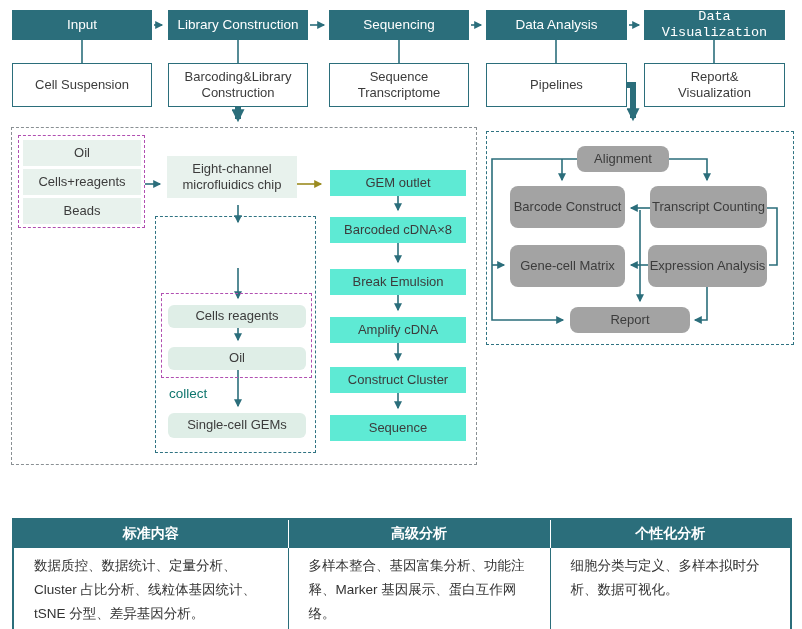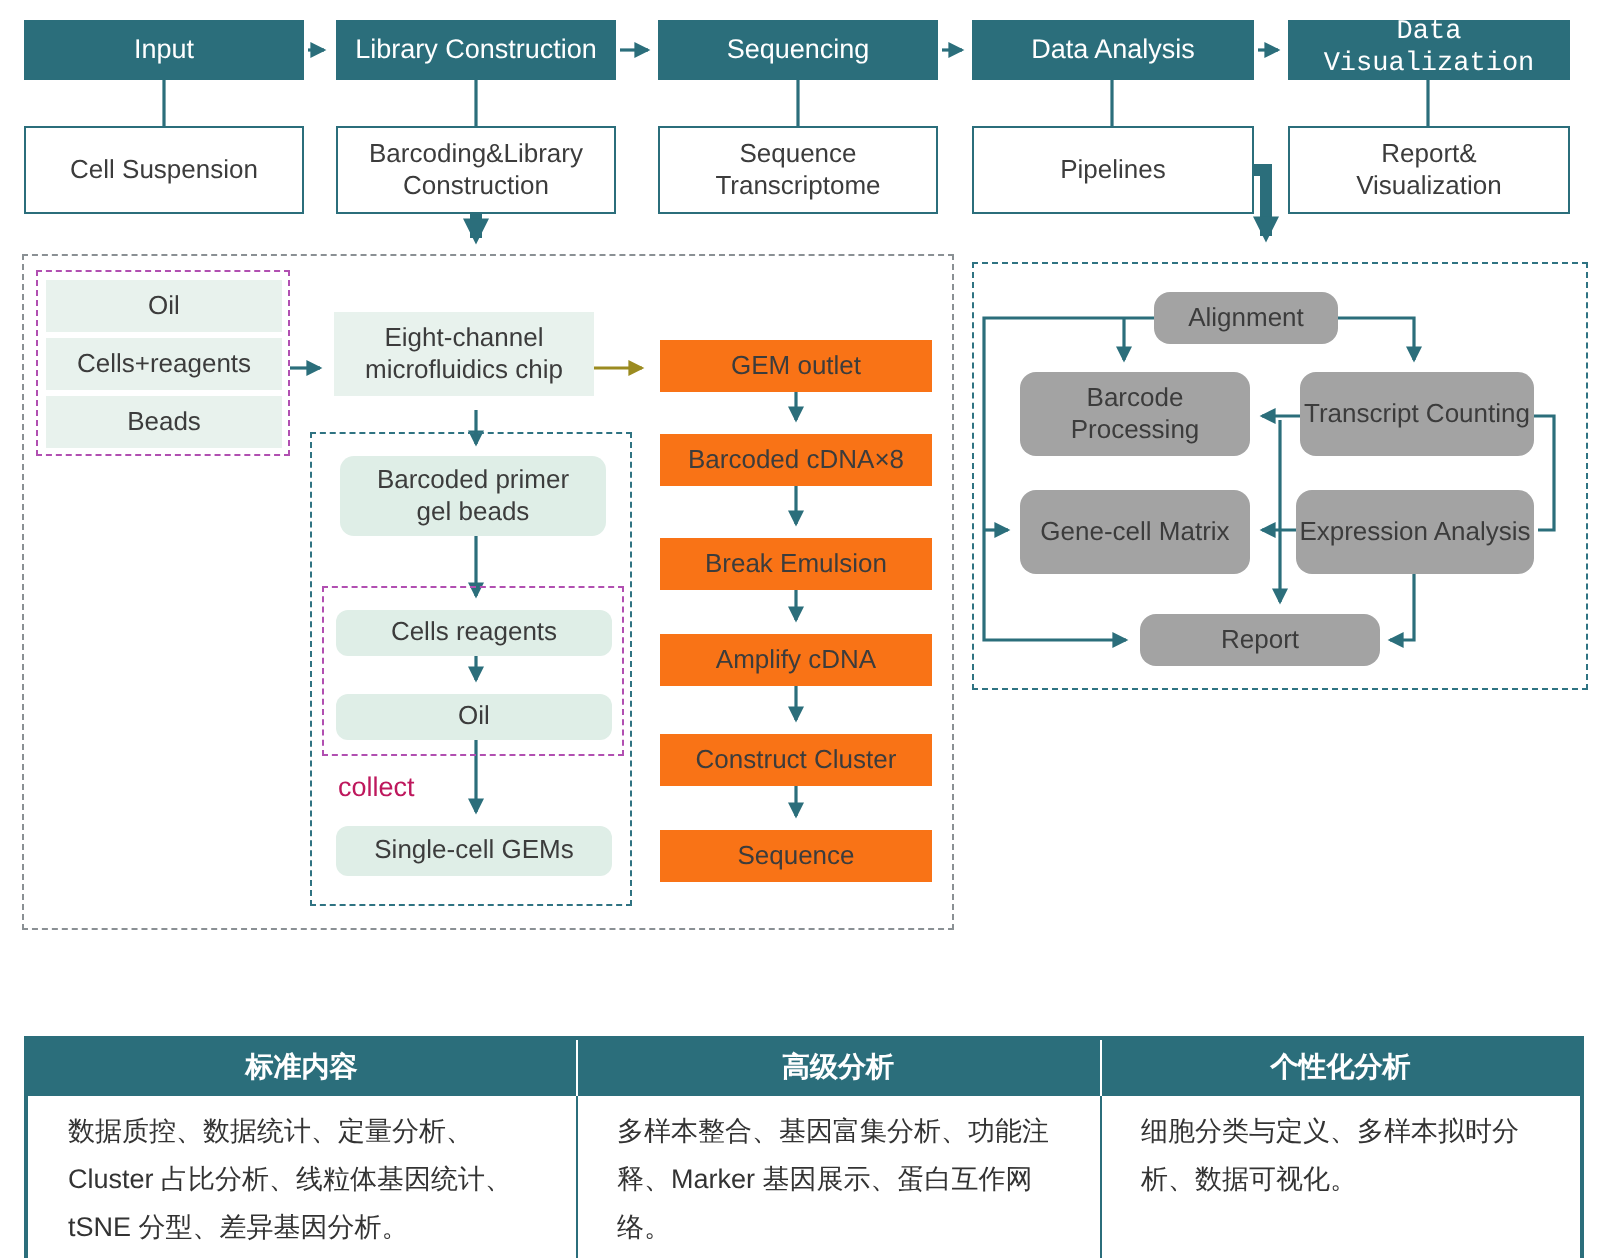--- a/index.html
+++ b/index.html
@@ -17,23 +17,23 @@
   .substage{
     background:#ffffff;border:1.5px solid #2b6e7b;font-size:13px;
     height:44px;top:63px;line-height:1.25;color:#3c3c3c;
   }
   .region-gray{border:1.5px dashed #8a9094;}
   .region-teal{border:1.5px dashed #2f7382;}
   .region-magenta{border:1.5px dashed #b14fb1;}
   .gbox{font-size:13px;line-height:1.25;color:#3c3c3c;}
   .fill-a{background:#e8f2ed;}
   .fill-b{background:#dfeee7;border-radius:7px;}
-  .fill-c{background:#f97316;}
+  .fill-c{background:#5eead4;}
   .node{background:#a3a3a3;border-radius:8px;text-align:center;}
-  .collect{font-size:13.5px;color:#be185d;}
+  .collect{font-size:13.5px;color:#0f766e;}
   svg.arrows{position:absolute;left:0;top:0;pointer-events:none;}
   table.bottom{
     position:absolute;left:12px;top:518px;width:778px;
     border-collapse:collapse;table-layout:fixed;
     border:2px solid #2b6e7b;font-family:"Liberation Sans", sans-serif;
   }
   table.bottom th{
     background:#2b6e7b;color:#ffffff;font-size:14px;font-weight:bold;
     padding:5px 4px;border-left:1.5px solid #ffffff;
   }
@@ -142,22 +142,20 @@
       <span>Cells+reagents</span>
     </div>
   <div class="abs flex gbox fill-a" style="left:23px;top:198px;width:118px;height:26px;">
       <span>Beads</span>
     </div>
 
   <div class="abs flex gbox fill-a pre" style="left:167px;top:156px;width:130px;height:42px;"><span>Eight-channel
 microfluidics chip</span></div>
 
   <div class="abs region-teal" style="left:155px;top:216px;width:161px;height:237px;"></div>
-  <div class="abs flex gbox fill-b pre" style="left:170px;top:228px;width:133px;height:40px;"><span>Barcoded primer
-gel beads</span></div>
 
   <div class="abs region-magenta" style="left:161px;top:293px;width:151px;height:85px;"></div>
   <div class="abs flex gbox fill-b" style="left:168px;top:305px;width:138px;height:23px;border-radius:6px;">
       <span>Cells reagents</span>
     </div>
   <div class="abs flex gbox fill-b" style="left:168px;top:347px;width:138px;height:23px;border-radius:6px;">
       <span>Oil</span>
     </div>
 
   <div class="abs collect" style="left:169px;top:386px;">collect</div>
@@ -182,21 +180,21 @@
     </div>
   <div class="abs flex gbox fill-c" style="left:330px;top:415px;width:136px;height:26px;">
       <span>Sequence</span>
     </div>
 
   <div class="abs region-teal" style="left:486px;top:131px;width:308px;height:214px;"></div>
   <div class="abs flex gbox node" style="left:577px;top:146px;width:92px;height:26px;">
       <span>Alignment</span>
     </div>
   <div class="abs flex gbox node" style="left:510px;top:186px;width:115px;height:42px;">
-      <span>Barcode Processing</span>
+      <span>Barcode Construct</span>
     </div>
   <div class="abs flex gbox node" style="left:650px;top:186px;width:117px;height:42px;">
       <span>Transcript Counting</span>
     </div>
   <div class="abs flex gbox node" style="left:510px;top:245px;width:115px;height:42px;">
       <span>Gene-cell Matrix</span>
     </div>
   <div class="abs flex gbox node" style="left:648px;top:245px;width:119px;height:42px;">
       <span>Expression Analysis</span>
     </div>

